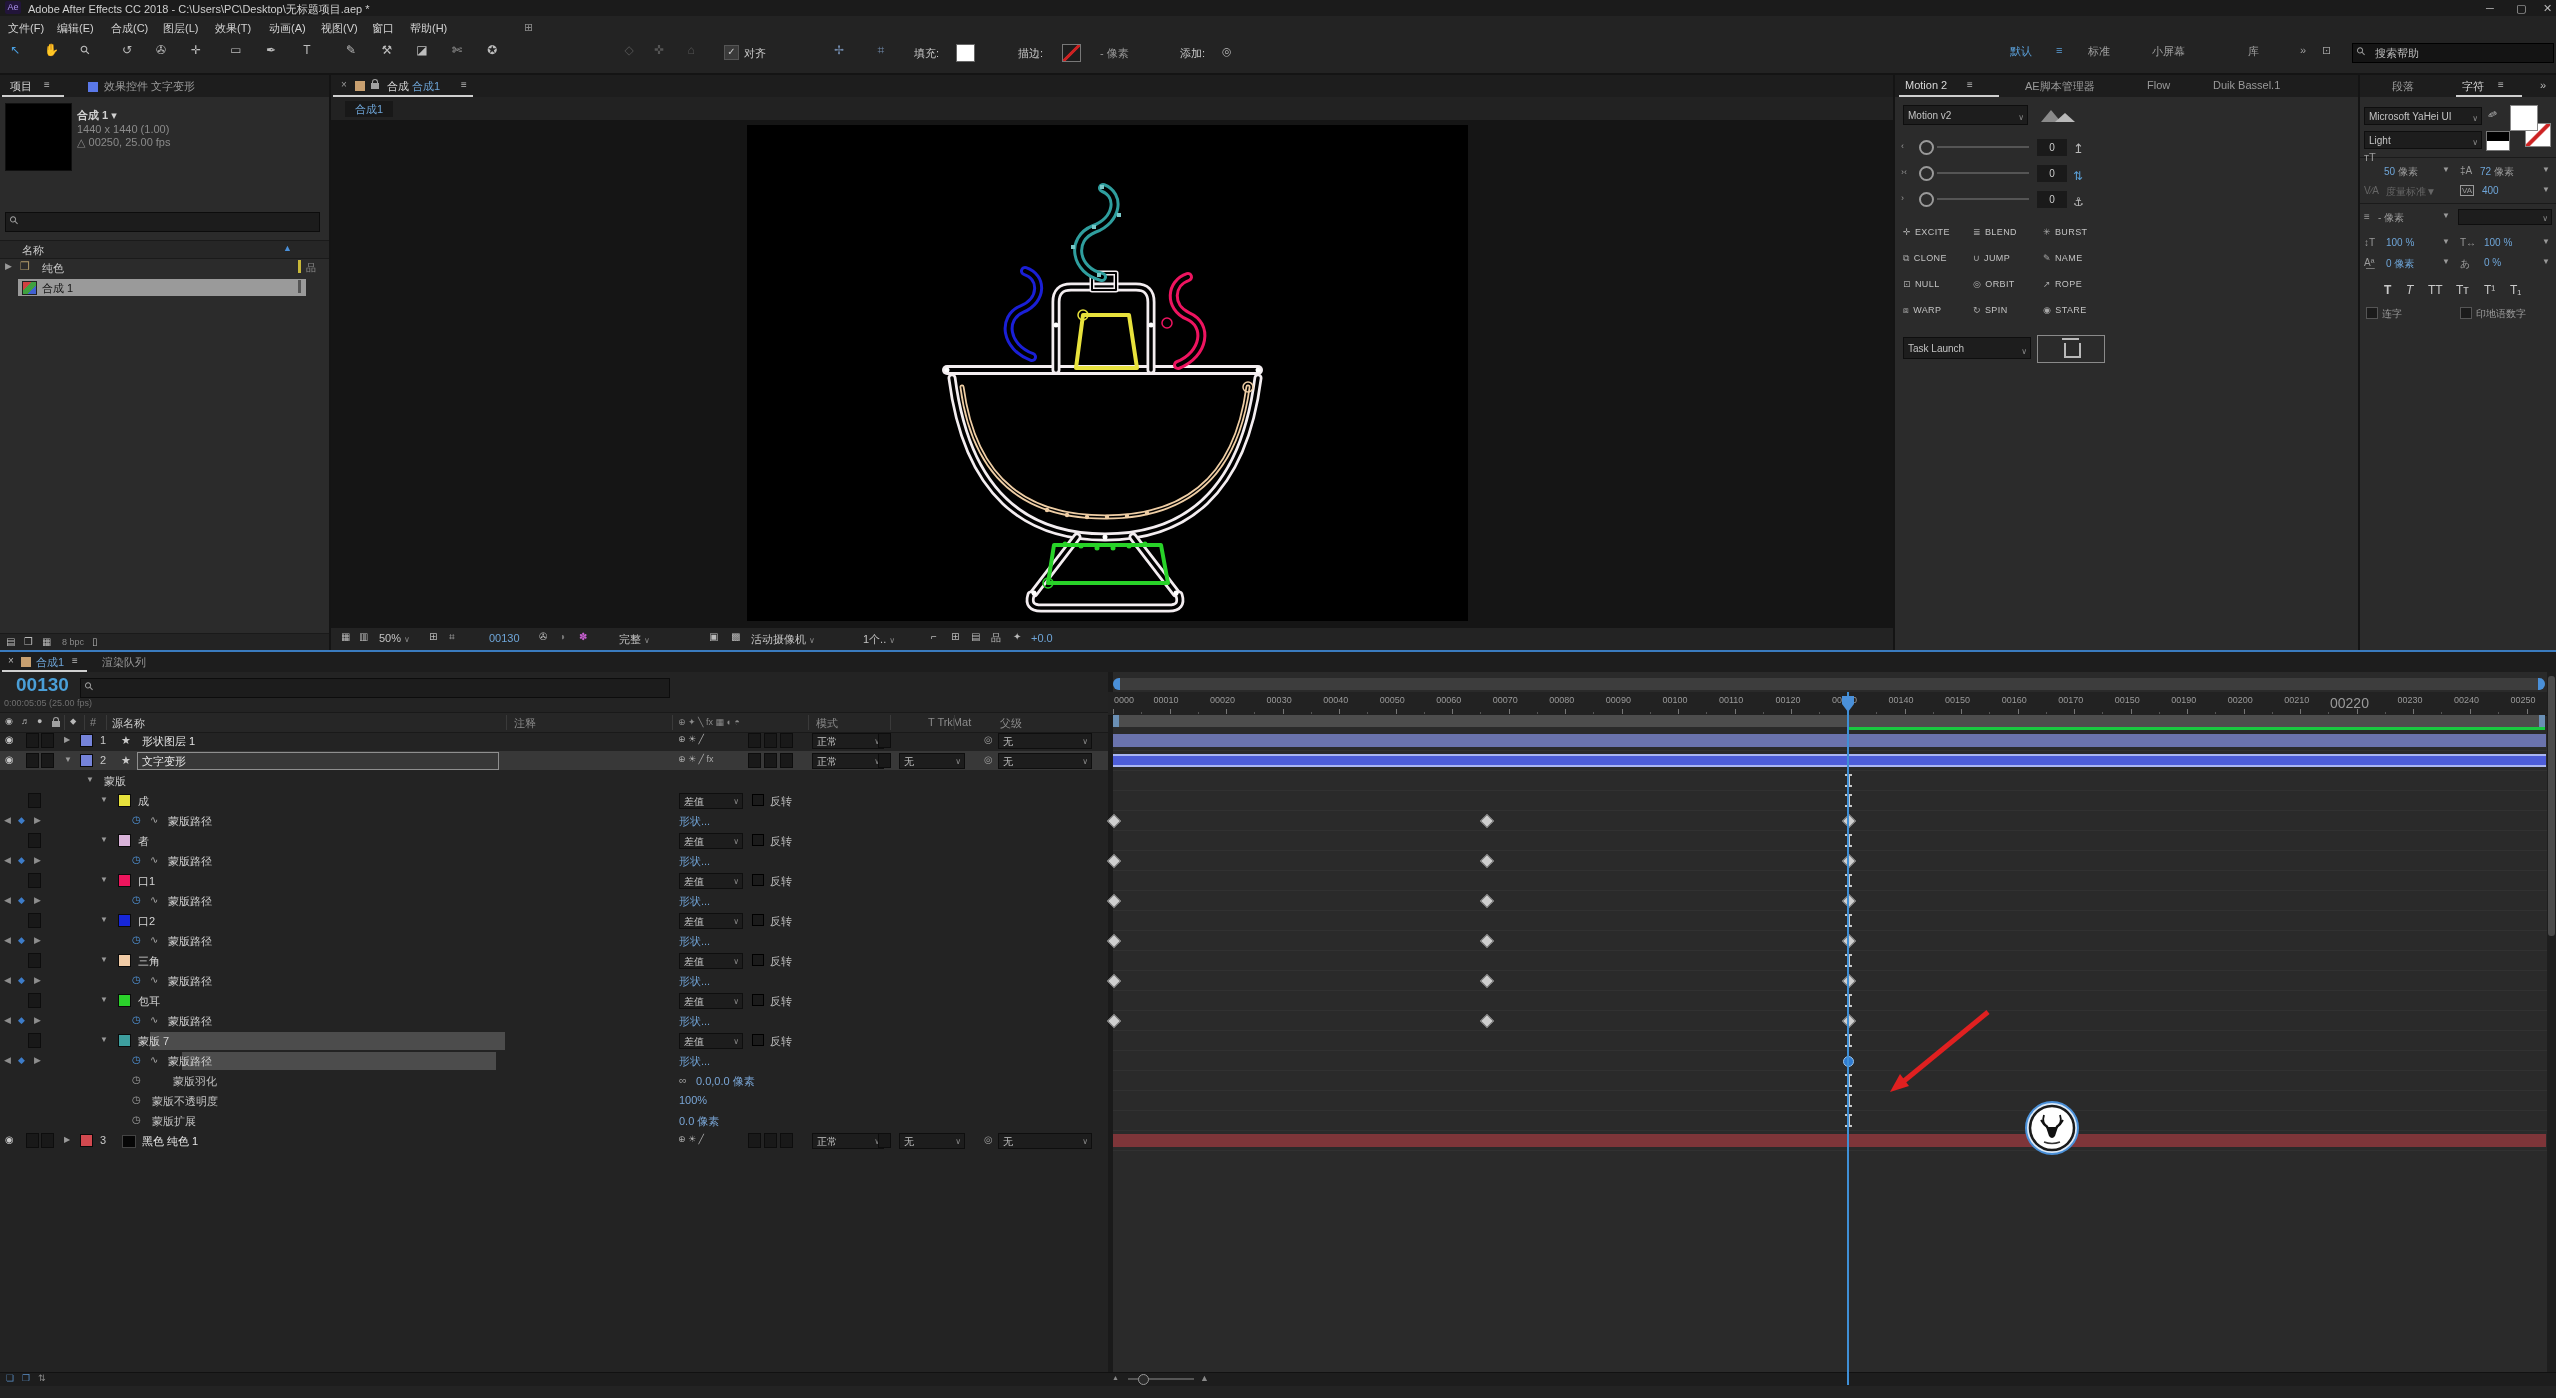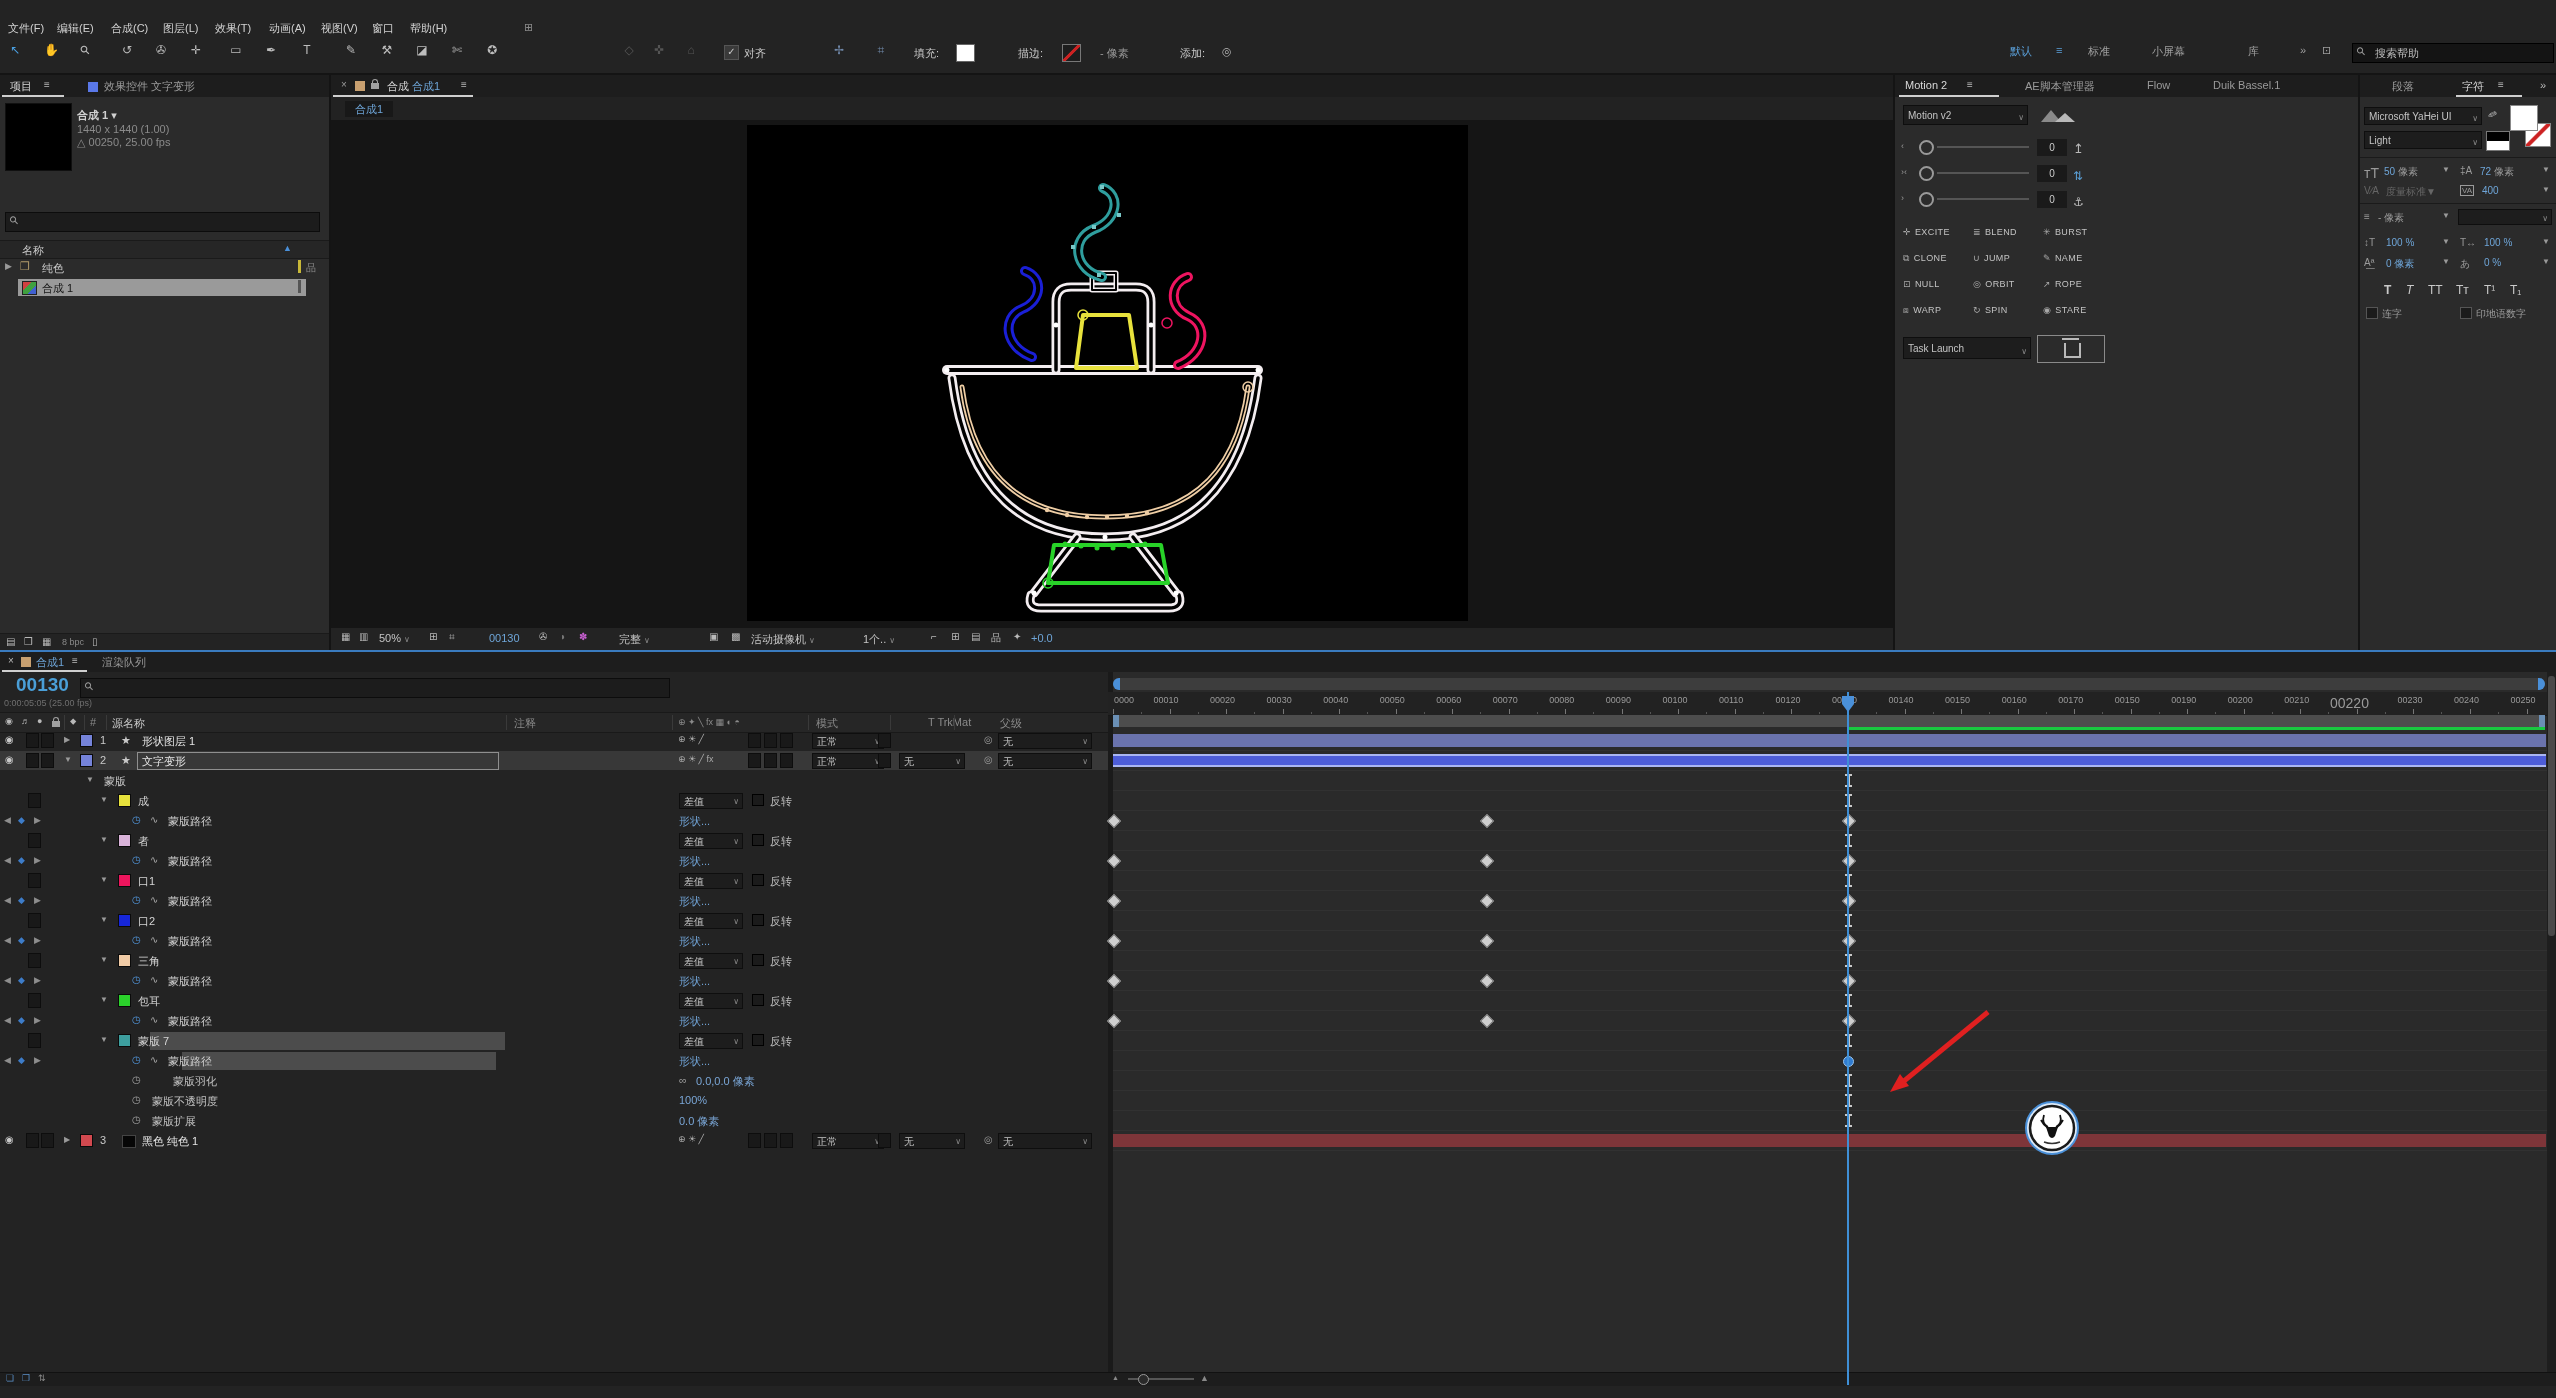--- a/index.html
+++ b/index.html
@@ -40,20 +40,27 @@
   .trash{position:absolute;width:13px;height:13px;border:2px solid #b9b9b9;border-top:none;}
   .trash:before{content:"";position:absolute;top:-5px;left:-4px;width:17px;height:2px;background:#b9b9b9;}
   .lockico{position:absolute;width:8px;height:6px;background:#a0a0a0;}
   .lockico:before{content:"";position:absolute;top:-4px;left:1px;width:4px;height:4px;border:1.5px solid #a0a0a0;border-bottom:none;border-radius:3px 3px 0 0;}
 </style>
 </head>
 <body>
 
 <div id="app">
 
+  <div class="abs" style="left:0;top:0;width:2556px;height:16px;background:#1b1b1b;">
+    <span class="abs" style="left:5px;top:1px;width:16px;height:13px;background:#22153a;color:#a88fe8;font-size:9px;text-align:center;line-height:13px;border-radius:2px;">Ae</span>
+    <span class="abs" style="left:28px;top:2px;color:#cfcfcf;font-size:11px;">Adobe After Effects CC 2018 - C:\Users\PC\Desktop\无标题项目.aep *</span>
+    <span class="abs icon" style="left:2486px;top:2px;">─</span>
+    <span class="abs icon" style="left:2516px;top:2px;">▢</span>
+    <span class="abs icon" style="left:2543px;top:2px;">✕</span>
+  </div>
 
   <div class="abs" style="left:0;top:16px;width:2556px;height:24px;background:#232323;">
     <div id="menu-items">
         <div class="abs" style="left: 8px; top: 5px; color: rgb(210, 210, 210); position: absolute;">文件(F)</div>
         <div class="abs" style="left: 57px; top: 5px; color: rgb(210, 210, 210); position: absolute;">编辑(E)</div>
         <div class="abs" style="left: 111px; top: 5px; color: rgb(210, 210, 210); position: absolute;">合成(C)</div>
         <div class="abs" style="left: 163px; top: 5px; color: rgb(210, 210, 210); position: absolute;">图层(L)</div>
         <div class="abs" style="left: 215px; top: 5px; color: rgb(210, 210, 210); position: absolute;">效果(T)</div>
         <div class="abs" style="left: 269px; top: 5px; color: rgb(210, 210, 210); position: absolute;">动画(A)</div>
         <div class="abs" style="left: 321px; top: 5px; color: rgb(210, 210, 210); position: absolute;">视图(V)</div>
@@ -340,21 +347,21 @@
     <span class="abs icon" style="left:128px;top:32px;transform:rotate(200deg);display:inline-block;">✐</span>
     <div class="abs" style="left:165px;top:48px;width:24px;height:22px;border:1px solid #888;background:
       linear-gradient(135deg, transparent 42%, #cc2222 46%, #cc2222 54%, transparent 58%), #fff;"></div>
     <div class="abs" style="left:150px;top:30px;width:26px;height:24px;background:#fff;border:1px solid #888;"></div>
     <div class="dd" style="left:4px;top:56px;width:118px;height:18px;line-height:17px;">
       <span>Light</span><span class="chev" style="top:2px;">∨</span>
     </div>
     <div class="abs" style="left:126px;top:56px;width:22px;height:18px;background:linear-gradient(#000 50%,#fff 50%);border:1px solid #777;"></div>
     <div class="abs" style="left:0;top:82px;width:196px;height:1px;background:#1a1a1a;"></div>
 
-    <span class="charlbl" style="left:4px;top:90px;font-size:14px;">ᴛT</span>
+    <span class="charlbl" style="left:4px;top:76px;font-size:11px;">ᴛT</span>
     <span class="charval" style="left:24px;top:90px;"><span>50</span> <span style="color:#9a9a9a">像素</span></span>
     <span class="charlbl" style="left:82px;top:90px;font-size:8px;">▼</span>
     <span class="charlbl" style="left:100px;top:90px;">‡A</span>
     <span class="charval" style="left:120px;top:90px;"><span>72</span> <span style="color:#9a9a9a">像素</span></span>
     <span class="charlbl" style="left:182px;top:90px;font-size:8px;">▼</span>
 
     <span class="charlbl" style="left:4px;top:110px;color:#666;">V∕A</span>
     <span class="charlbl" style="left:26px;top:110px;color:#666;"><span>度量标准</span>▼</span>
     <span class="charlbl" style="left:100px;top:110px;border:1px solid #9a9a9a;padding:0 1px;font-size:8px;">VA</span>
     <span class="charval" style="left:122px;top:110px;">400</span>

